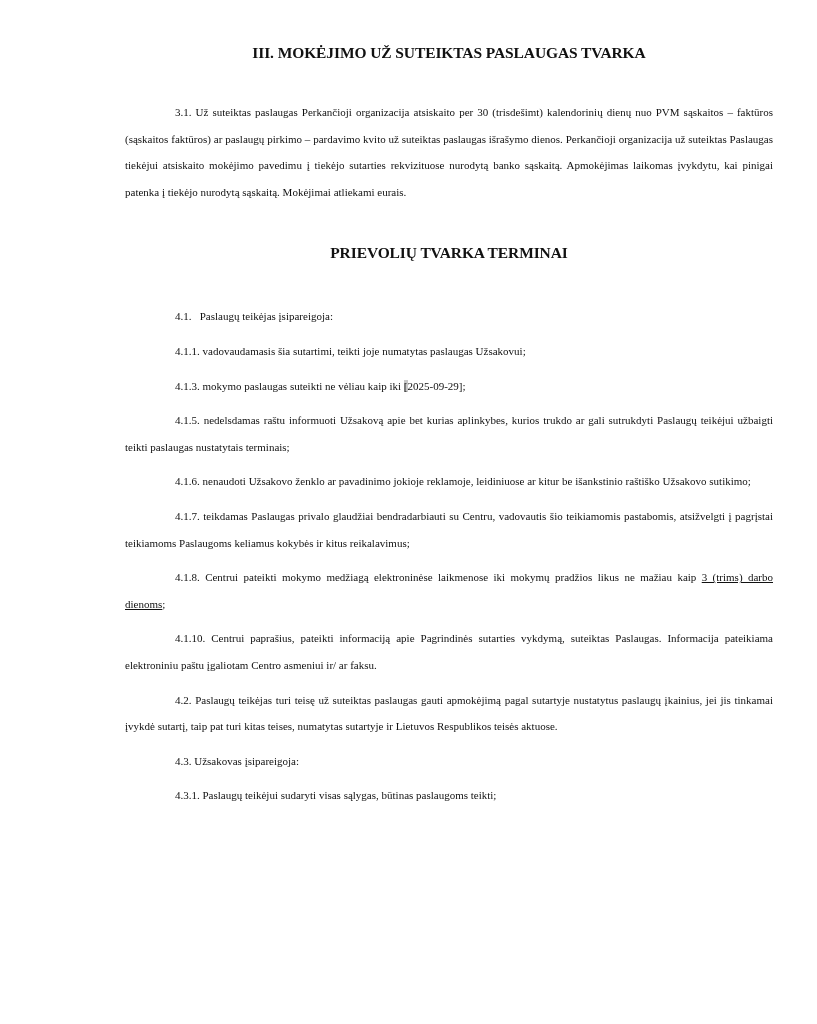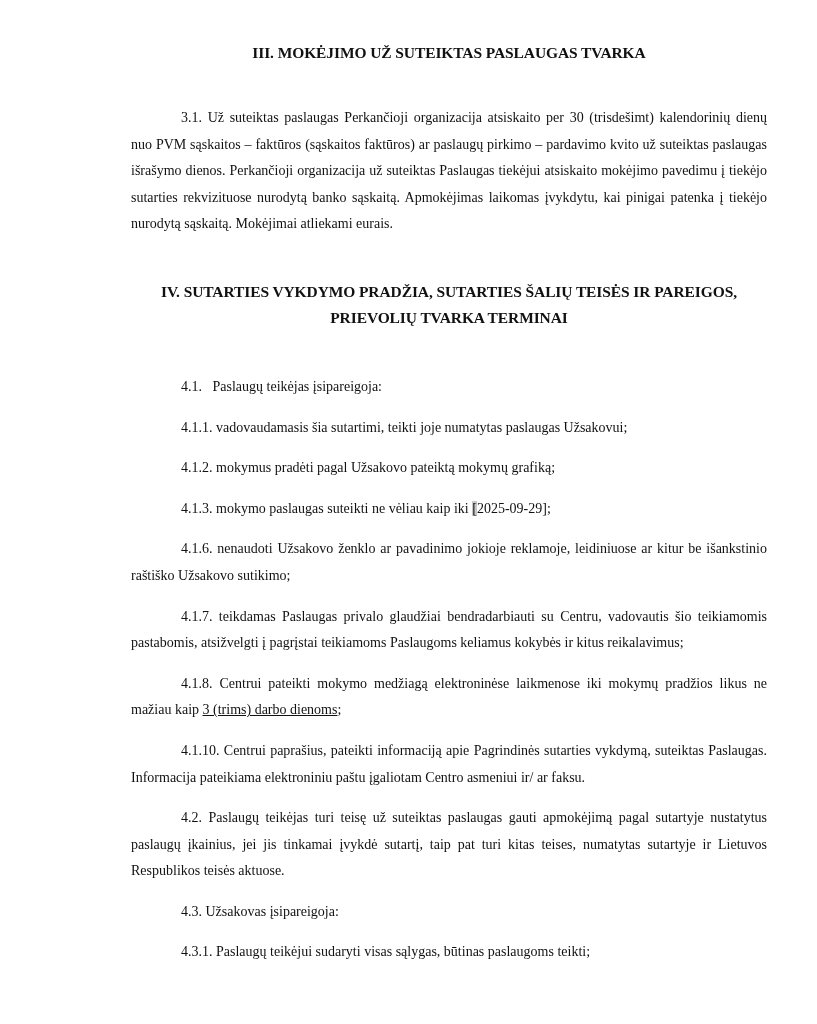--- a/index.html
+++ b/index.html
@@ -7,48 +7,47 @@
     width: 817px; height: 1024px; overflow: hidden; position: relative;
     font-family: "Liberation Serif", "DejaVu Serif", serif;
     color: #111111;
   }
   .page { position: absolute; left: 117px; top: 0; width: 664px; }
   .heading {
     font-weight: bold; text-align: center; font-size: 15.5px;
     line-height: 26px; margin: 0; letter-spacing: -0.1px;
   }
   .p {
-    font-size: 14px; line-height: 26.6px; text-align: justify;
-    margin: 14px; text-indent: 50px;
+    font-size: 11px; line-height: 26.6px; text-align: justify;
+    margin: 8px; text-indent: 50px;
   }
   .u { text-decoration: underline; }
   .hl { background: #c8c8c8; }
 </style>
 </head>
 <body>
 
 <div class="page">
 
   <div style="height:40px"></div>
   <p class="heading">III. MOKĖJIMO UŽ SUTEIKTAS PASLAUGAS TVARKA</p>
 
   <div style="height:25px"></div>
   <p class="p">3.1. Už suteiktas paslaugas Perkančioji organizacija atsiskaito per 30 (trisdešimt) kalendorinių dienų nuo PVM sąskaitos – faktūros (sąskaitos faktūros) ar paslaugų pirkimo – pardavimo kvito už suteiktas paslaugas išrašymo dienos. Perkančioji organizacija už suteiktas Paslaugas tiekėjui atsiskaito mokėjimo pavedimu į tiekėjo sutarties rekvizituose nurodytą banko sąskaitą. Apmokėjimas laikomas įvykdytu, kai pinigai patenka į tiekėjo nurodytą sąskaitą. Mokėjimai atliekami eurais.</p>
 
   <div style="height:27px"></div>
-  <p class="heading">IV. SUTARTIES VYKDYMO PRADŽIA, SUTARTIES ŠALIŲ TEISĖS IR PAREIGOS,</p>
   <p class="heading">PRIEVOLIŲ TVARKA TERMINAI</p>
 
   <div style="height:29px"></div>
   <p class="p" style="white-space:pre">4.1.   Paslaugų teikėjas įsipareigoja:</p>
   <p class="p">4.1.1. vadovaudamasis šia sutartimi, teikti joje numatytas paslaugas Užsakovui;</p>
-  <p class="p">4.1.2. mokymus pradėti pagal Užsakovo pateiktą mokymų grafiką;</p>
   <p class="p">
     <span>4.1.3. mokymo paslaugas suteikti ne vėliau kaip iki </span><span class="hl">[</span><span>2025-09-29];</span>
   </p>
+  <p class="p">4.1.5. nedelsdamas raštu informuoti Užsakovą apie bet kurias aplinkybes, kurios trukdo ar gali sutrukdyti Paslaugų teikėjui užbaigti teikti paslaugas nustatytais terminais;</p>
   <p class="p">4.1.6. nenaudoti Užsakovo ženklo ar pavadinimo jokioje reklamoje, leidiniuose ar kitur be išankstinio raštiško Užsakovo sutikimo;</p>
   <p class="p">4.1.7. teikdamas Paslaugas privalo glaudžiai bendradarbiauti su Centru, vadovautis šio teikiamomis pastabomis, atsižvelgti į pagrįstai teikiamoms Paslaugoms keliamus kokybės ir kitus reikalavimus;</p>
   <p class="p">
     <span>4.1.8. Centrui pateikti mokymo medžiagą elektroninėse laikmenose iki mokymų pradžios likus ne mažiau kaip </span><span class="u">3 (trims) darbo dienoms</span><span>;</span>
   </p>
   <p class="p">4.1.10. Centrui paprašius, pateikti informaciją apie Pagrindinės sutarties vykdymą, suteiktas Paslaugas. Informacija pateikiama elektroniniu paštu įgaliotam Centro asmeniui ir/ ar faksu.</p>
   <p class="p">4.2. Paslaugų teikėjas turi teisę už suteiktas paslaugas gauti apmokėjimą pagal sutartyje nustatytus paslaugų įkainius, jei jis tinkamai įvykdė sutartį, taip pat turi kitas teises, numatytas sutartyje ir Lietuvos Respublikos teisės aktuose.</p>
   <p class="p">4.3. Užsakovas įsipareigoja:</p>
   <p class="p">4.3.1. Paslaugų teikėjui sudaryti visas sąlygas, būtinas paslaugoms teikti;</p>
 

